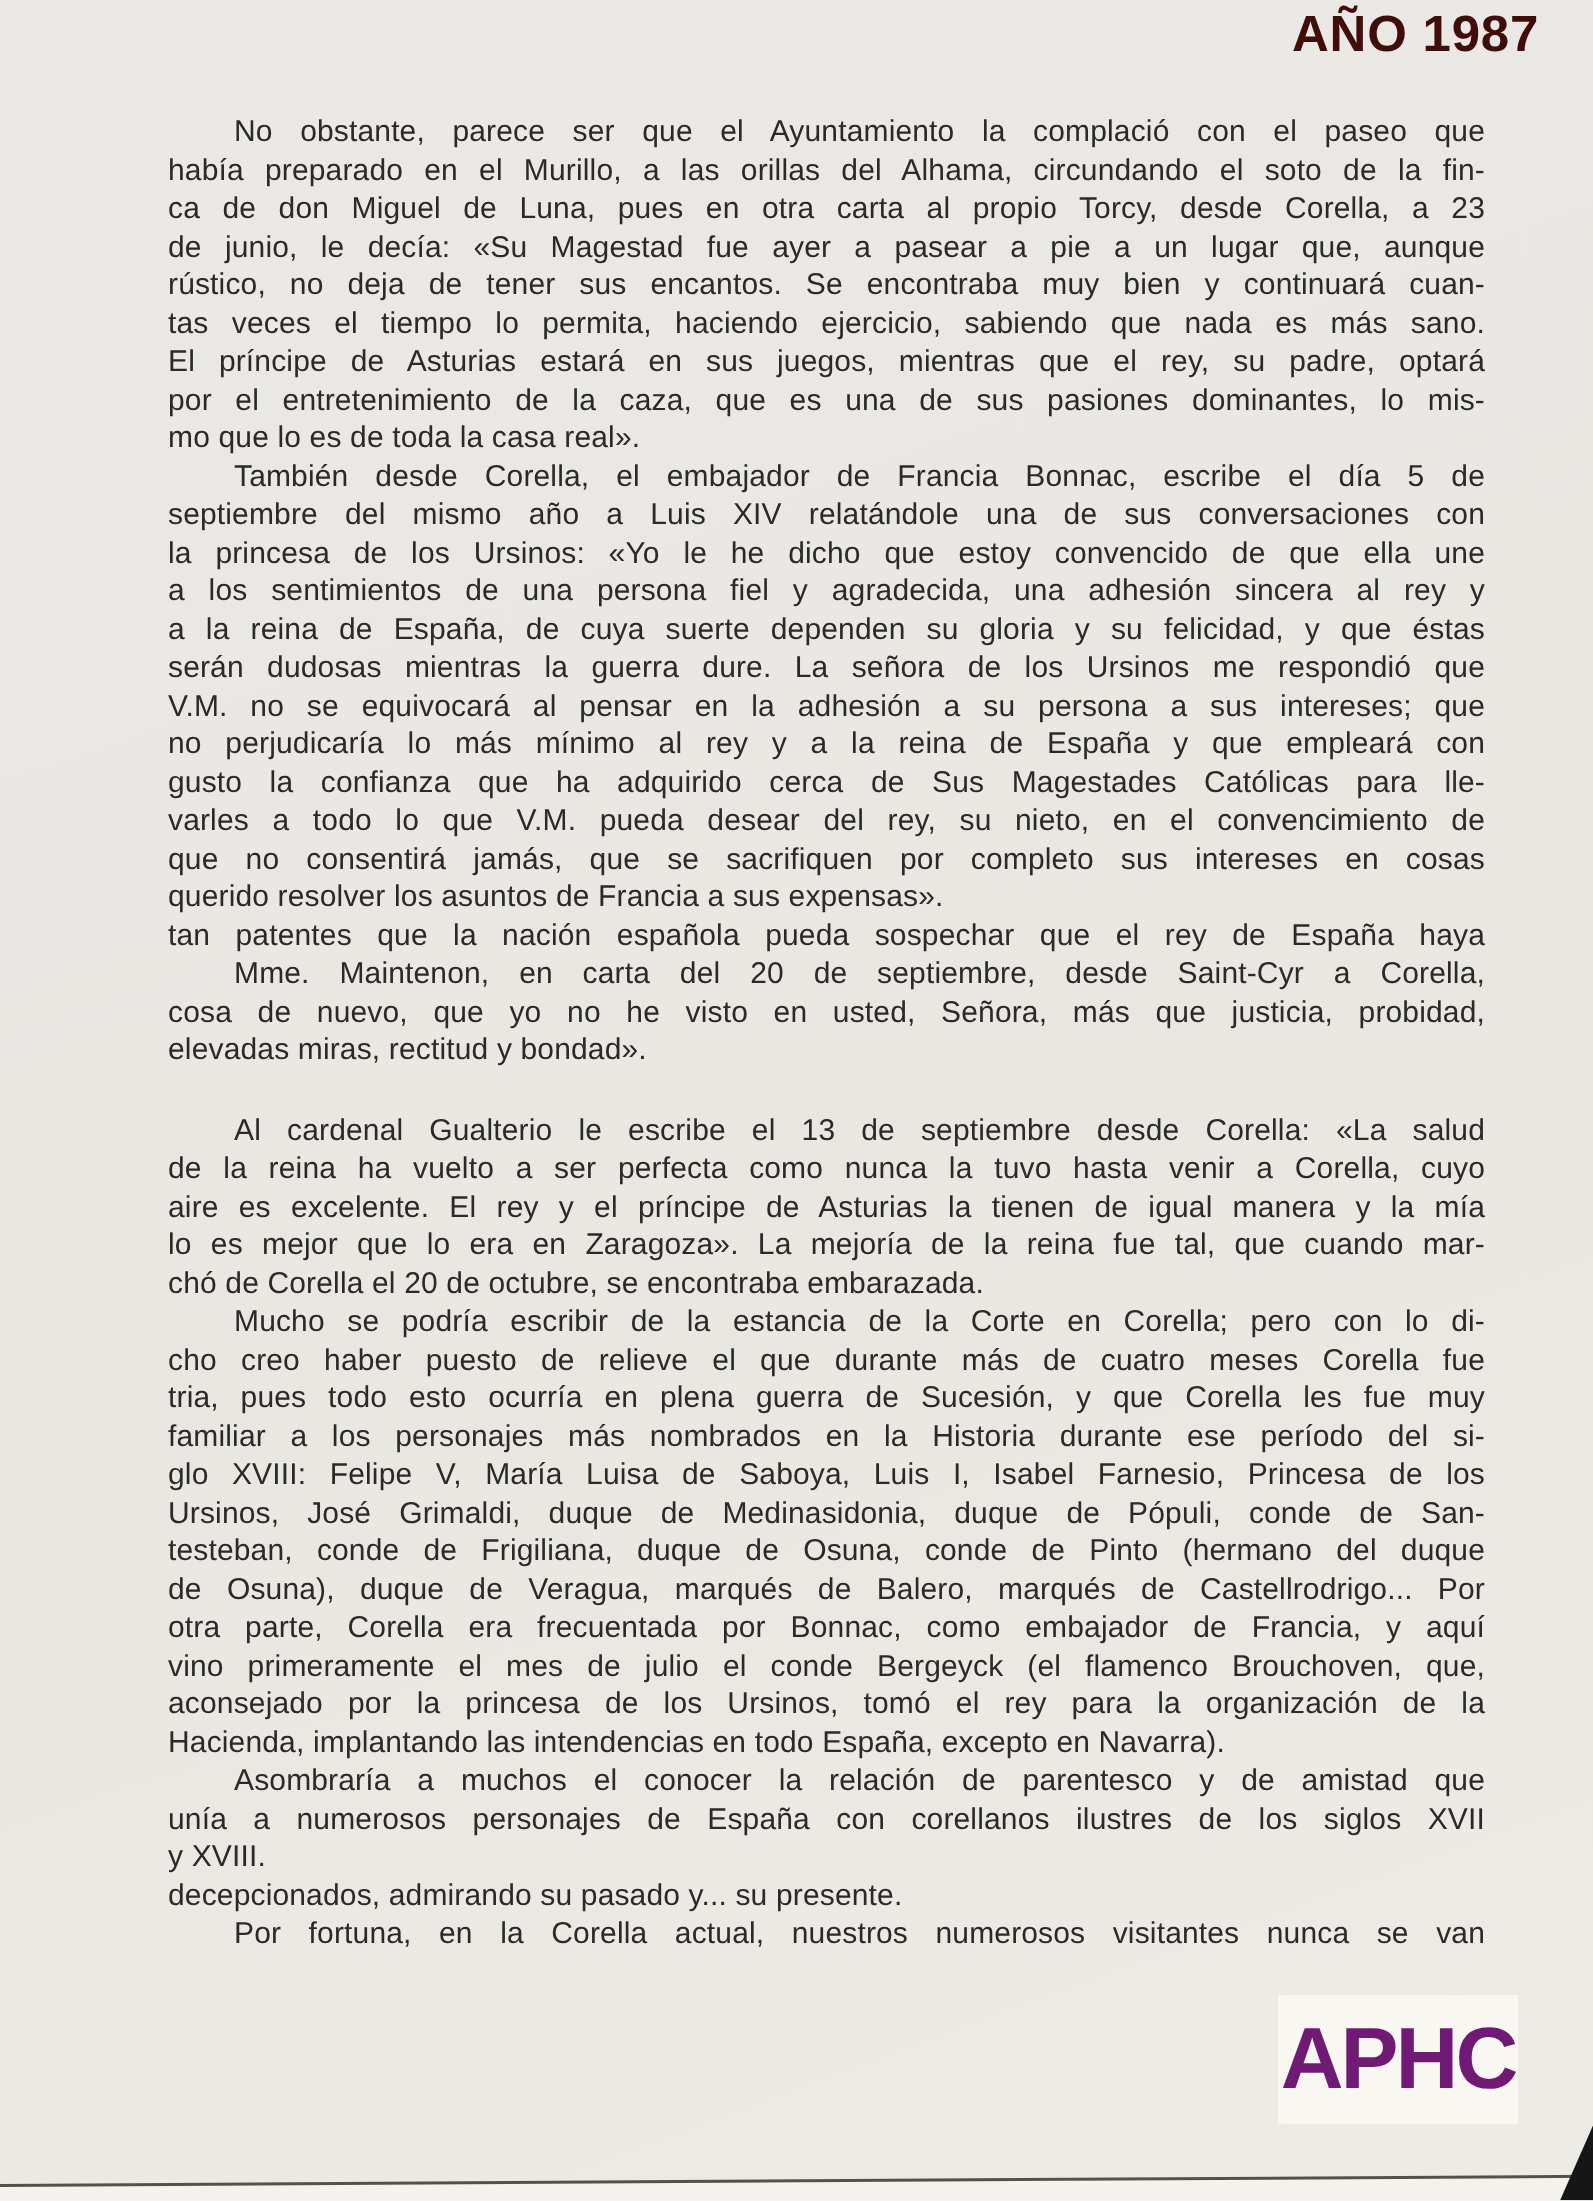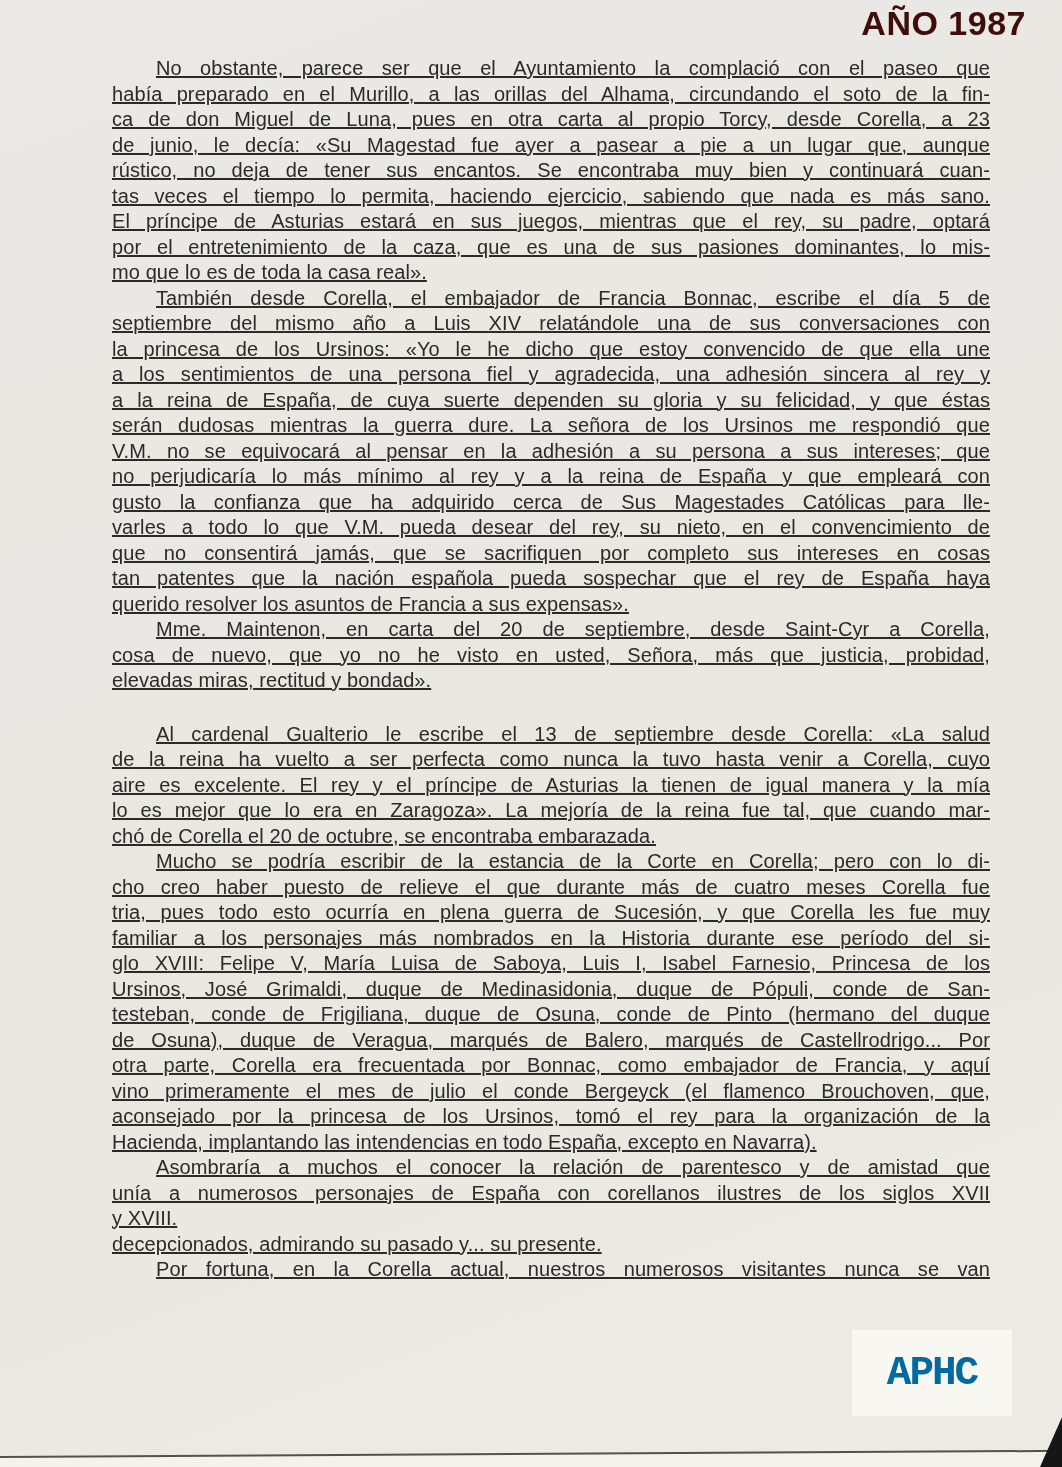--- a/index.html
+++ b/index.html
@@ -14,53 +14,51 @@
     position: absolute;
     top: 4px; right: 36px;
     font-size: 34px;
     font-weight: bold;
     letter-spacing: 0.5px;
     color: #400d08;
     white-space: nowrap;
   }
   .text-body {
     position: absolute;
-    left: 112px; top: 56px;
+    left: 112px; top: 76px;
     width: 878px;
     color: #2b2a27;
     font-size: 20px;
     line-height: 25.5px;
     letter-spacing: 0.1px;
-    text-decoration: underline;
   }
   .para { margin: 0; }
   .para.gap { margin-top: 28px; }
   .para .line {
     text-align: justify;
     text-align-last: justify;
     white-space: normal;
   }
   .para .line.last { text-align-last: left; }
   .para .line.first { text-indent: 44px; }
   .watermark {
     position: absolute;
     left: 852px; top: 1330px;
     width: 160px; height: 86px;
     background: rgba(249, 248, 244, 0.88);
     display: flex;
     align-items: center;
     justify-content: center;
   }
   .watermark-text {
-    font-size: 41px;
+    font-size: 58px;
     font-weight: bold;
     line-height: 1;
     letter-spacing: -2px;
-    color: #0369a1;
-    font-family: Liberation Mono, monospace;
+    color: #701a75;
   }
   .page-edge-strip {
     position: absolute;
     left: -4px; top: 1457px;
     width: 1072px; height: 16px;
     background: #f4f2ed;
     transform-origin: left center;
     transform: rotate(-0.33deg);
   }
   .page-edge-line {
@@ -101,22 +99,22 @@
       <div class="line">septiembre del mismo año a Luis XIV relatándole una de sus conversaciones con</div>
       <div class="line">la princesa de los Ursinos: «Yo le he dicho que estoy convencido de que ella une</div>
       <div class="line">a los sentimientos de una persona fiel y agradecida, una adhesión sincera al rey y</div>
       <div class="line">a la reina de España, de cuya suerte dependen su gloria y su felicidad, y que éstas</div>
       <div class="line">serán dudosas mientras la guerra dure. La señora de los Ursinos me respondió que</div>
       <div class="line">V.M. no se equivocará al pensar en la adhesión a su persona a sus intereses; que</div>
       <div class="line">no perjudicaría lo más mínimo al rey y a la reina de España y que empleará con</div>
       <div class="line">gusto la confianza que ha adquirido cerca de Sus Magestades Católicas para lle-</div>
       <div class="line">varles a todo lo que V.M. pueda desear del rey, su nieto, en el convencimiento de</div>
       <div class="line">que no consentirá jamás, que se sacrifiquen por completo sus intereses en cosas</div>
+      <div class="line last">querido resolver los asuntos de Francia a sus expensas».</div>
       <div class="line">tan patentes que la nación española pueda sospechar que el rey de España haya</div>
-      <div class="line last">querido resolver los asuntos de Francia a sus expensas».</div>
     </div>
     <div class="para">
       <div class="line first">Mme. Maintenon, en carta del 20 de septiembre, desde Saint-Cyr a Corella,</div>
       <div class="line">cosa de nuevo, que yo no he visto en usted, Señora, más que justicia, probidad,</div>
       <div class="line last">elevadas miras, rectitud y bondad».</div>
     </div>
     <div class="para gap">
       <div class="line first">Al cardenal Gualterio le escribe el 13 de septiembre desde Corella: «La salud</div>
       <div class="line">de la reina ha vuelto a ser perfecta como nunca la tuvo hasta venir a Corella, cuyo</div>
       <div class="line">aire es excelente. El rey y el príncipe de Asturias la tienen de igual manera y la mía</div>

